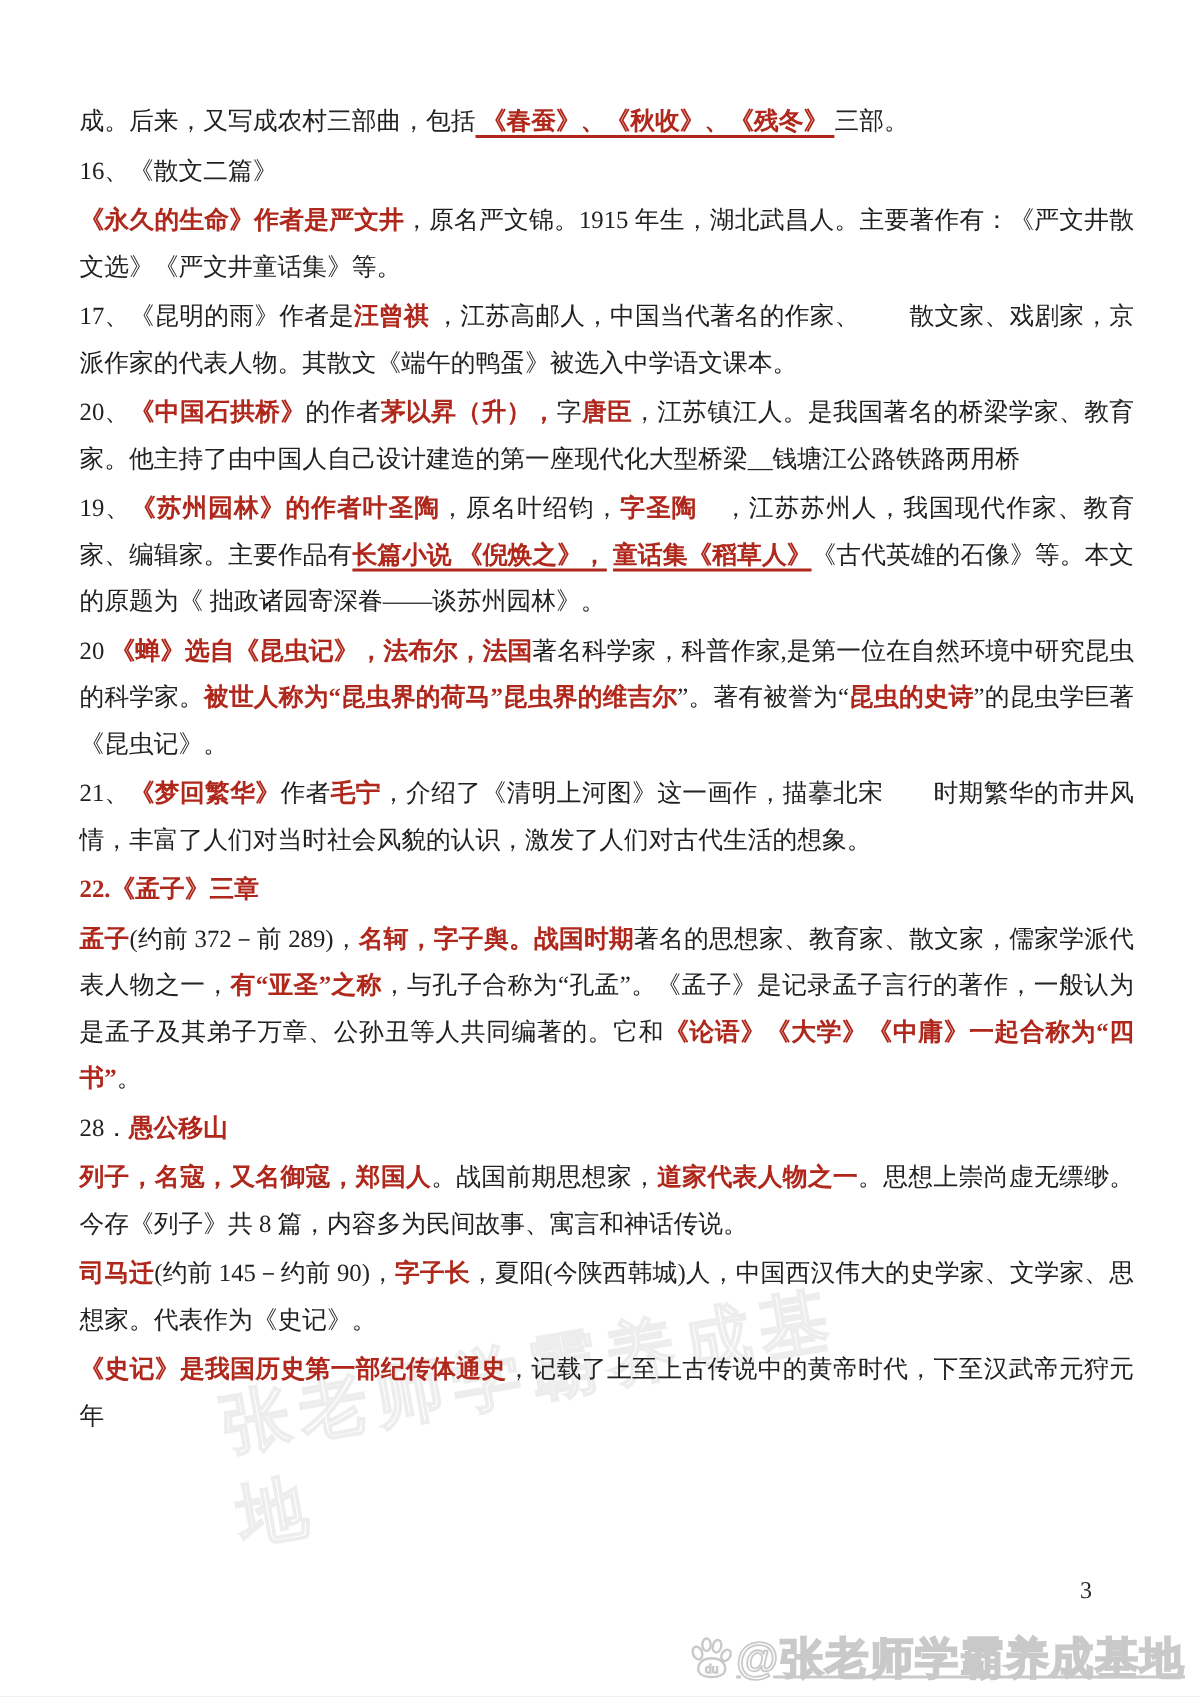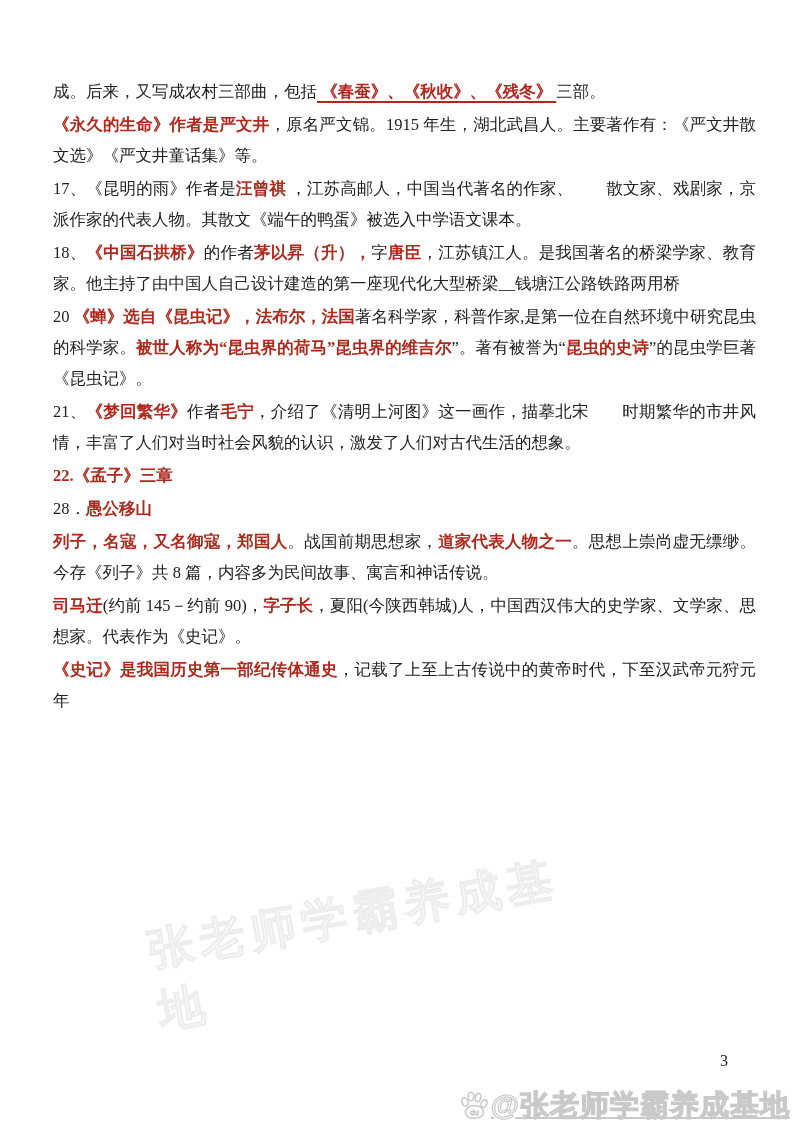--- a/index.html
+++ b/index.html
@@ -6,21 +6,21 @@
   .page {
     position:relative;
     width:800px; height:1131px;
     margin:0 auto;
     background:#ffffff;
     font-family:"Liberation Serif","DejaVu Serif",serif;
     overflow:hidden;
   }
   .doc-body {
     position:absolute;
-    left:53px; top:76px;
+    left:53px; top:65px;
     width:703px;
     font-size:16.5px;
     color:var(--ink,#212121);
     text-align:justify;
   }
   .para {
     margin:0 0 2px 0;
     line-height:31px;
     word-break:break-all;
   }
@@ -66,26 +66,29 @@
 </style>
 </head>
 <body>
 
 <div class="page">
 
   <div class="watermark-faint">张老师学霸养成基地</div>
 
   <div class="doc-body">
       <p class="para"><span class="run-k">成。后来，又写成农村三部曲，包括</span><span class="run-rbu"> 《春蚕》、《秋收》、《残冬》 </span><span class="run-k">三部。</span></p>
+      <p class="para"><span class="run-k">16、《散文二篇》</span></p>
       <p class="para"><span class="run-rb">《永久的生命》作者是严文井</span><span class="run-k">，原名严文锦。1915 年生，湖北武昌人。主要著作有：《严文井散文选》《严文井童话集》等。</span></p>
       <p class="para"><span class="run-k">17、《昆明的雨》作者是</span><span class="run-rb">汪曾祺</span><span class="run-k"> ，江苏高邮人，中国当代著名的作家、　　散文家、戏剧家，京派作家的代表人物。其散文《端午的鸭蛋》被选入中学语文课本。</span></p>
-      <p class="para"><span class="run-k">18、</span><span class="run-rb">《中国石拱桥》</span><span class="run-k">的作者</span><span class="run-rb">茅以昇（升），</span><span class="run-k">字</span><span class="run-rb">唐臣</span><span class="run-k">，江苏镇江人。是我国著名的桥梁学家、教育家。他主持了由中国人自己设计建造的第一座现代化大型桥梁__钱塘江公路铁路两用桥</span></p>
+      <p class="para"><span class="run-k">20、</span><span class="run-rb">《中国石拱桥》</span><span class="run-k">的作者</span><span class="run-rb">茅以昇（升），</span><span class="run-k">字</span><span class="run-rb">唐臣</span><span class="run-k">，江苏镇江人。是我国著名的桥梁学家、教育家。他主持了由中国人自己设计建造的第一座现代化大型桥梁__钱塘江公路铁路两用桥</span></p>
+      <p class="para"><span class="run-k">19、</span><span class="run-rb">《苏州园林》的作者叶圣陶</span><span class="run-k">，原名叶绍钧，</span><span class="run-rb">字圣陶</span><span class="run-k">　，江苏苏州人，我国现代作家、教育家、编辑家。主要作品有</span><span class="run-rbu">长篇小说 《倪焕之》，</span><span class="run-k"> </span><span class="run-rbu">童话集《稻草人》</span><span class="run-k">《古代英雄的石像》等。本文的原题为《 拙政诸园寄深眷——谈苏州园林》。</span></p>
       <p class="para"><span class="run-k">20 </span><span class="run-rb">《蝉》选自《昆虫记》，法布尔，法国</span><span class="run-k">著名科学家，科普作家,是第一位在自然环境中研究昆虫的科学家。</span><span class="run-rb">被世人称为“昆虫界的荷马”昆虫界的维吉尔</span><span class="run-k">”。著有被誉为“</span><span class="run-rb">昆虫的史诗</span><span class="run-k">”的昆虫学巨著《昆虫记》。</span></p>
       <p class="para"><span class="run-k">21、</span><span class="run-rb">《梦回繁华》</span><span class="run-k">作者</span><span class="run-rb">毛宁</span><span class="run-k">，介绍了《清明上河图》这一画作，描摹北宋　　时期繁华的市井风情，丰富了人们对当时社会风貌的认识，激发了人们对古代生活的想象。</span></p>
       <p class="para"><span class="run-rb">22.《孟子》三章</span></p>
+      <p class="para"><span class="run-rb">孟子</span><span class="run-k">(约前 372－前 289)，</span><span class="run-rb">名轲，字子舆。战国时期</span><span class="run-k">著名的思想家、教育家、散文家，儒家学派代表人物之一，</span><span class="run-rb">有“亚圣”之称</span><span class="run-k">，与孔子合称为“孔孟”。《孟子》是记录孟子言行的著作，一般认为是孟子及其弟子万章、公孙丑等人共同编著的。它和</span><span class="run-rb">《论语》《大学》《中庸》一起合称为“四书”</span><span class="run-k">。</span></p>
       <p class="para"><span class="run-k">28．</span><span class="run-rb">愚公移山</span></p>
       <p class="para"><span class="run-rb">列子，名寇，又名御寇，郑国人</span><span class="run-k">。战国前期思想家，</span><span class="run-rb">道家代表人物之一</span><span class="run-k">。思想上崇尚虚无缥缈。今存《列子》共 8 篇，内容多为民间故事、寓言和神话传说。</span></p>
       <p class="para"><span class="run-rb">司马迁</span><span class="run-k">(约前 145－约前 90)，</span><span class="run-rb">字子长</span><span class="run-k">，夏阳(今陕西韩城)人，中国西汉伟大的史学家、文学家、思想家。代表作为《史记》。</span></p>
       <p class="para"><span class="run-rb">《史记》是我国历史第一部纪传体通史</span><span class="run-k">，记载了上至上古传说中的黄帝时代，下至汉武帝元狩元年</span></p>
     </div>
 
   <div class="page-number">3</div>
 
   <div class="watermark-footer">
     <span class="paw-icon">

